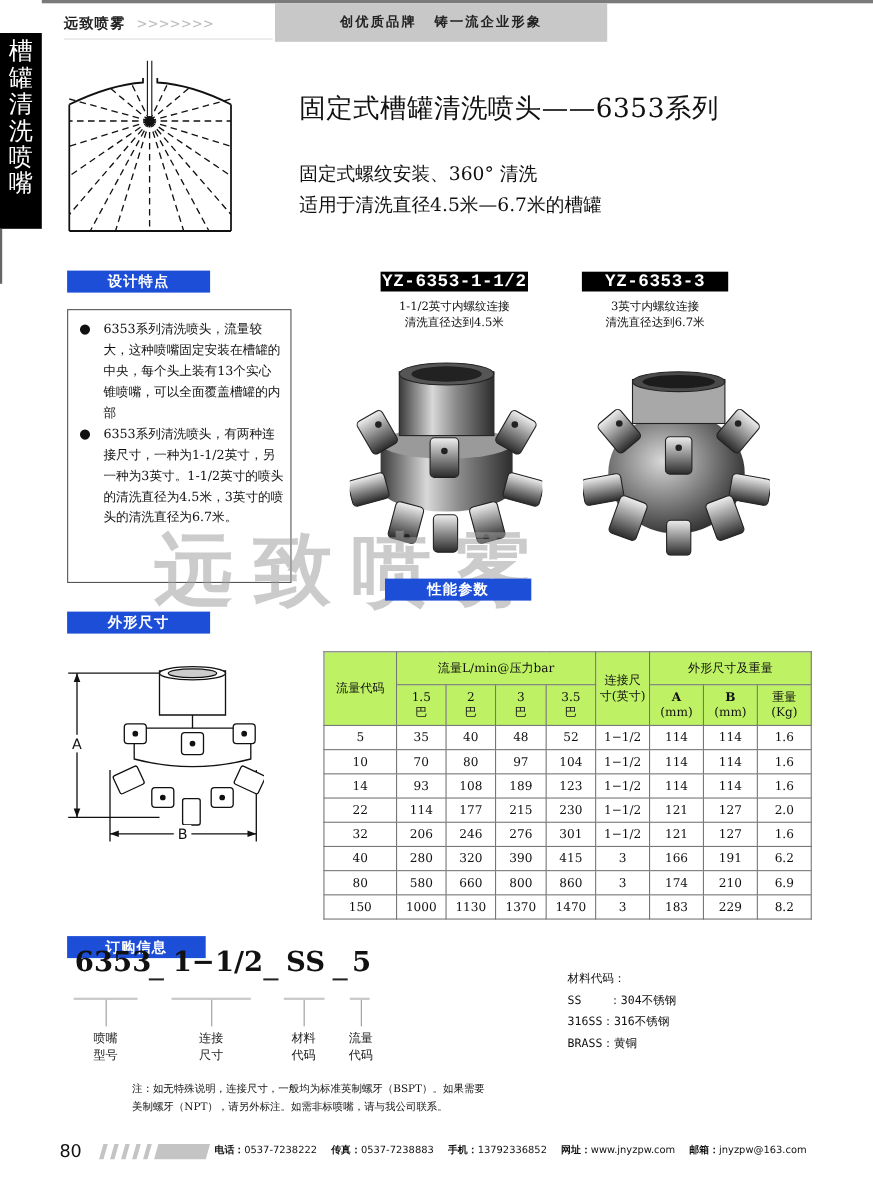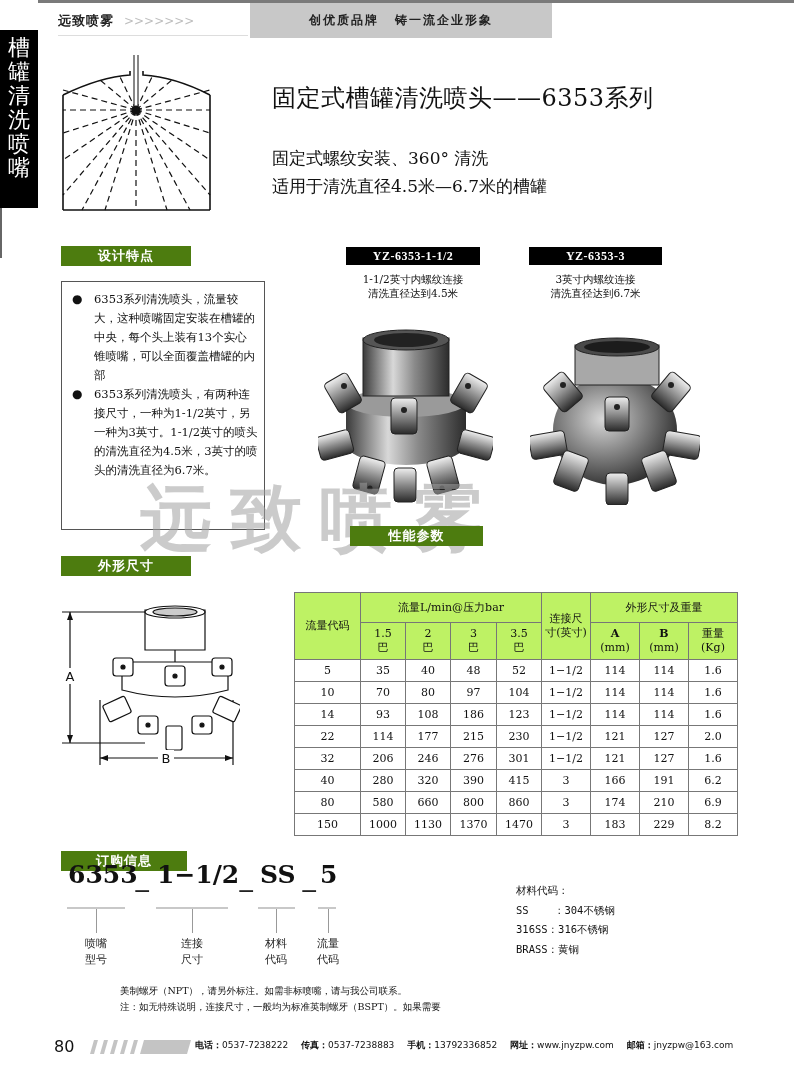--- a/index.html
+++ b/index.html
@@ -22,27 +22,27 @@
   
   .tank { position: absolute; left: 60px; top: 55px; width: 155px; height: 158px; }
 
   
   .main-title { position: absolute; left: 272px; top: 82px; font-family: "DejaVu Serif", serif; font-size: 24px; color: #111; letter-spacing: 0.5px; white-space: nowrap; }
   .sub1, .sub2 { position: absolute; left: 272px; font-family: "DejaVu Serif", serif; font-size: 17px; color: #111; white-space: nowrap; }
   .sub1 { top: 147px; }
   .sub2 { top: 175px; }
 
   
-  .sec-label { position: absolute; height: 20px; background: #4d7c0f; color: #fff; font-family: Liberation Mono, monospace; font-weight: bold; font-size: 13px; display: flex; align-items: center; justify-content: center; letter-spacing: 1px; }
+  .sec-label { position: absolute; height: 20px; background: #1d4ed8; color: #fff; font-family: Liberation Mono, monospace; font-weight: bold; font-size: 13px; display: flex; align-items: center; justify-content: center; letter-spacing: 1px; }
   .sec-design { left: 61px; top: 246px; width: 130px; }
   .sec-dim { left: 61px; top: 556px; width: 130px; }
   .sec-perf { left: 350px; top: 526px; width: 133px; }
   .sec-order { left: 61px; top: 851px; width: 126px; }
 
-  .model-label { position: absolute; top: 247px; height: 18px; background: #000; color: #fff; font-family: Liberation Serif, serif; font-weight: bold; font-size: 12px; display: flex; align-items: center; justify-content: center; letter-spacing: 0.5px; }
+  .model-label { position: absolute; top: 247px; height: 18px; background: #000; color: #fff; font-family: Liberation Mono, monospace; font-weight: bold; font-size: 16px; display: flex; align-items: center; justify-content: center; letter-spacing: 0.5px; }
   .model-a { left: 346px; width: 134px; }
   .model-b { left: 529px; width: 133px; }
   .model-desc { position: absolute; top: 272px; font-family: "DejaVu Serif", serif; font-size: 10.5px; line-height: 14px; text-align: center; color: #111; }
   .desc-a { left: 346px; width: 134px; }
   .desc-b { left: 529px; width: 133px; }
 
   
   .feature-box { position: absolute; left: 61px; top: 281px; width: 204px; height: 249px; border: 1px solid #555; padding: 8px 6px 6px 10px; }
   .feature-item { display: flex; font-family: "DejaVu Serif", serif; font-size: 11.5px; line-height: 19px; color: #111; }
   .feature-item .bullet { flex: 0 0 22px; font-size: 12px; line-height: 19px; }
@@ -350,21 +350,21 @@
         <td>104</td>
         <td>1−1/2</td>
         <td>114</td>
         <td>114</td>
         <td>1.6</td>
       </tr>
     <tr>
         <td>14</td>
         <td>93</td>
         <td>108</td>
-        <td>186</td>
+        <td>189</td>
         <td>123</td>
         <td>1−1/2</td>
         <td>114</td>
         <td>114</td>
         <td>1.6</td>
       </tr>
     <tr>
         <td>22</td>
         <td>114</td>
         <td>177</td>
@@ -460,22 +460,22 @@
 </div>
 
 <div class="material">
   <div>材料代码：</div>
   <div style="white-space:pre">SS    ：304不锈钢</div>
   <div style="white-space:pre">316SS：316不锈钢</div>
   <div style="white-space:pre">BRASS：黄铜</div>
 </div>
 
 <div class="note">
+  <div>注：如无特殊说明，连接尺寸，一般均为标准英制螺牙（BSPT）。如果需要</div>
   <div>美制螺牙（NPT），请另外标注。如需非标喷嘴，请与我公司联系。</div>
-  <div>注：如无特殊说明，连接尺寸，一般均为标准英制螺牙（BSPT）。如果需要</div>
 </div>
 
 <div class="page-num">80</div>
 <svg class="stripes" viewBox="0 0 105 14">
   <g fill="#c4c4c4">
     <polygon points="4,14 8,0 12,0 8,14"></polygon>
     <polygon points="14,14 18,0 22,0 18,14"></polygon>
     <polygon points="24,14 28,0 32,0 28,14"></polygon>
     <polygon points="34,14 38,0 42,0 38,14"></polygon>
     <polygon points="44,14 48,0 52,0 48,14"></polygon>

